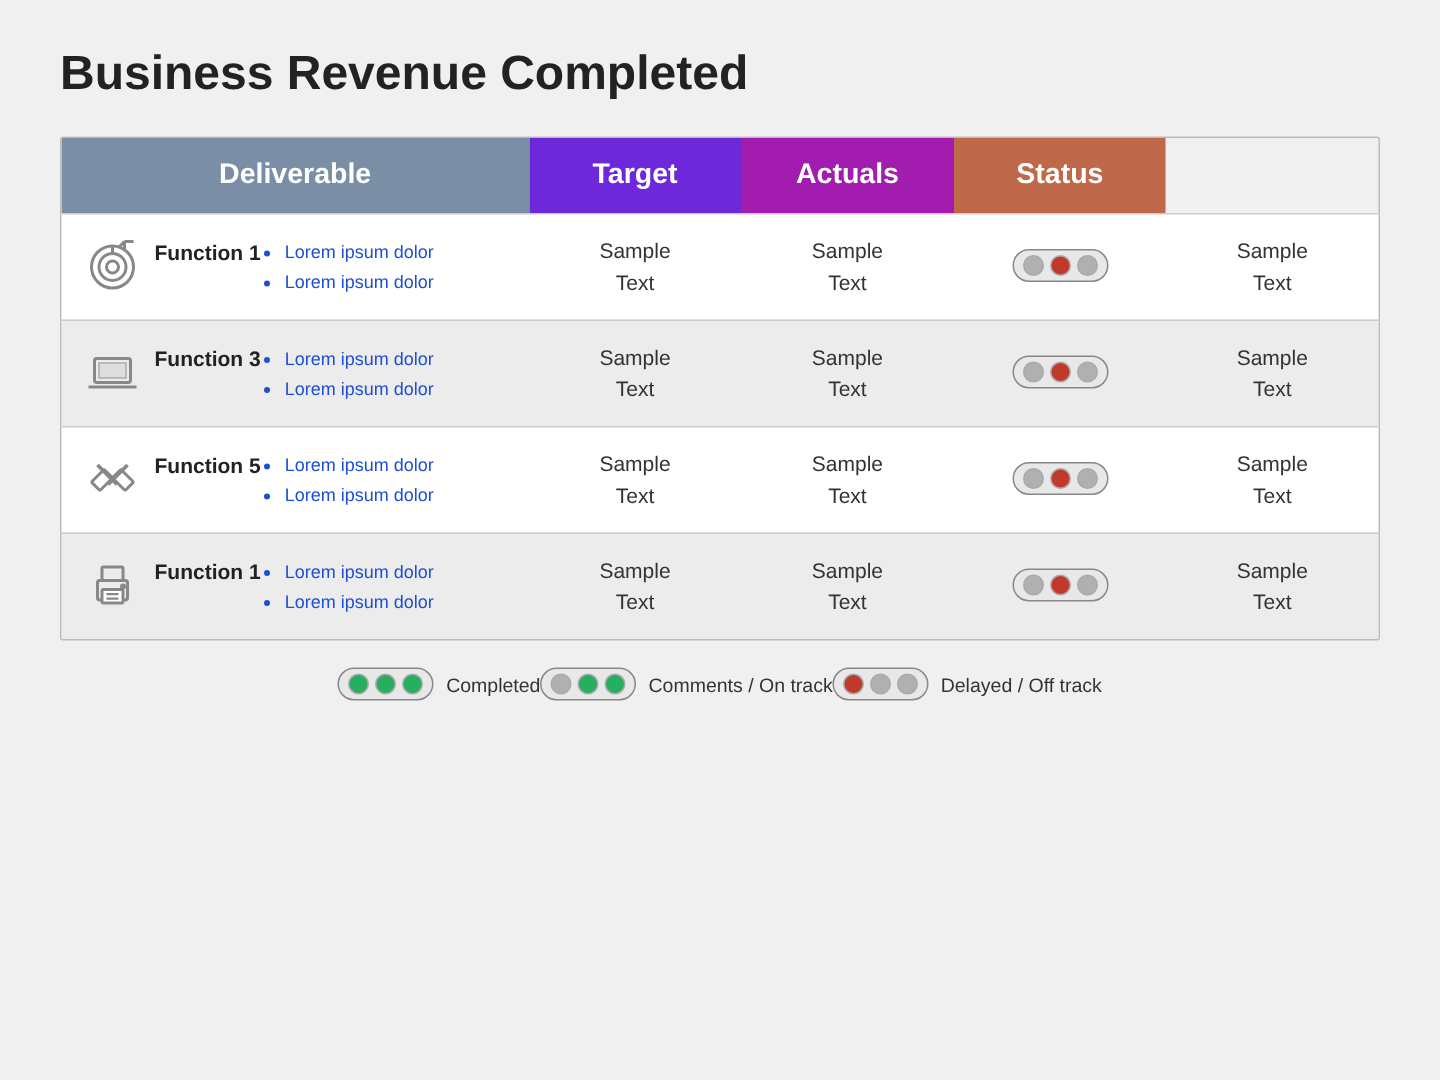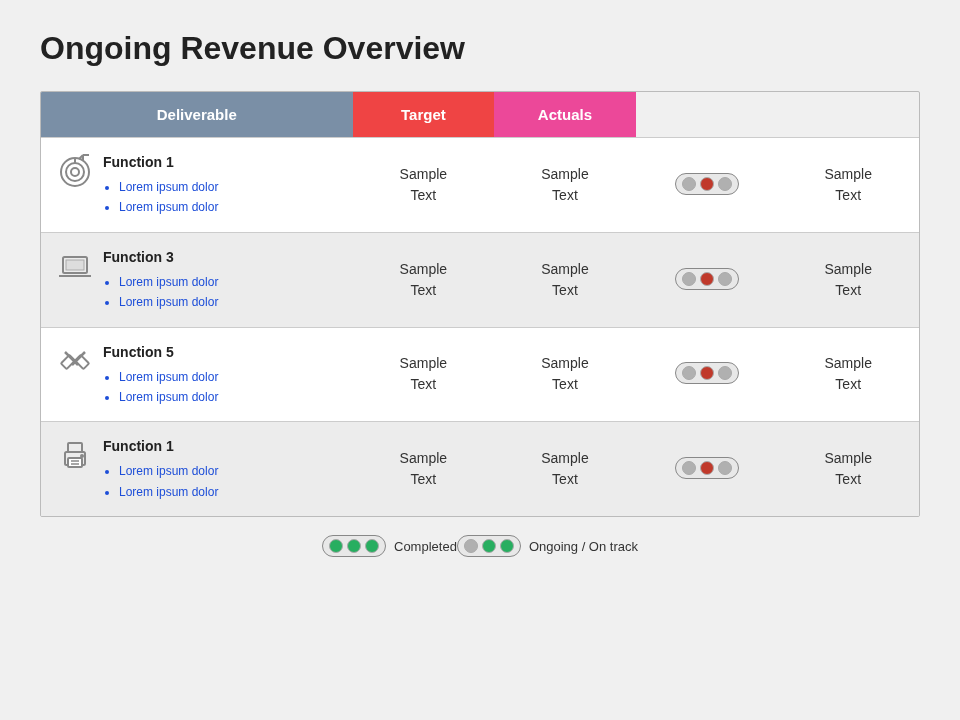--- a/index.html
+++ b/index.html
@@ -32,31 +32,31 @@
 
     .table-header {
       display: grid;
       grid-template-columns: 2.2fr 1fr 1fr 1fr 1fr;
       background: transparent;
     }
 
     .col-header {
       padding: 14px 10px;
       font-weight: bold;
-      font-size: 15px;
+      font-size: 19px;
       color: #fff;
       text-align: center;
     }
 
     .col-header.deliverable {
       background: #7a8fa6;
       text-align: center;
     }
-    .col-header.target { background: #ef4444; }
-    .col-header.actuals { background: #ec4899; }
+    .col-header.target { background: #6d28d9; }
+    .col-header.actuals { background: #a21caf; }
     .col-header.status { background: #c0694a; }
     .col-header.comments { background: #c0694a; }
 
     .table-row {
       display: grid;
       grid-template-columns: 2.2fr 1fr 1fr 1fr 1fr;
       border-top: 1px solid #ccc;
       align-items: center;
     }
 
@@ -86,21 +86,21 @@
 
     .func-icon {
       width: 36px;
       height: 36px;
       flex-shrink: 0;
       margin-top: 2px;
     }
 
     .func-content {
       display: flex;
-      flex-direction: column;
+      flex-direction: row;
     }
 
     .func-title {
       font-weight: bold;
       font-size: 14px;
       color: #222;
       margin-bottom: 4px;
     }
 
     .func-bullets {
@@ -146,28 +146,29 @@
 
     .legend-item {
       display: flex;
       align-items: center;
       gap: 8px;
     }
   </style>
 </head>
 <body>
 
-<h1 class="page-title">Ongoing Revenue Overview</h1>
+<h1 class="page-title">Business Revenue Completed</h1>
 
 <div class="table-wrapper">
 
   <div class="table-header">
     <div class="col-header deliverable">Deliverable</div>
     <div class="col-header target">Target</div>
     <div class="col-header actuals">Actuals</div>
+    <div class="col-header status">Status</div>
   </div>
 
   <div id="table-body">
       <div class="table-row">
         <div class="cell deliverable">
           <div class="func-icon"><svg viewBox="0 0 36 36" fill="none" xmlns="http://www.w3.org/2000/svg">
       <circle cx="18" cy="18" r="14" stroke="#888" stroke-width="2"></circle>
       <circle cx="18" cy="18" r="9" stroke="#888" stroke-width="2"></circle>
       <circle cx="18" cy="18" r="4" stroke="#888" stroke-width="2"></circle>
       <line x1="18" y1="4" x2="18" y2="10" stroke="#888" stroke-width="2"></line>
@@ -291,15 +292,23 @@
       <div class="tl-dot green"></div>
     </div>
     <span>Completed</span>
   </div>
   <div class="legend-item">
     <div class="traffic-light">
       <div class="tl-dot grey"></div>
       <div class="tl-dot green"></div>
       <div class="tl-dot green"></div>
     </div>
-    <span>Ongoing / On track</span>
+    <span>Comments / On track</span>
+  </div>
+  <div class="legend-item">
+    <div class="traffic-light">
+      <div class="tl-dot red"></div>
+      <div class="tl-dot grey"></div>
+      <div class="tl-dot grey"></div>
+    </div>
+    <span>Delayed / Off track</span>
   </div>
 </div>
 
 </body></html>

